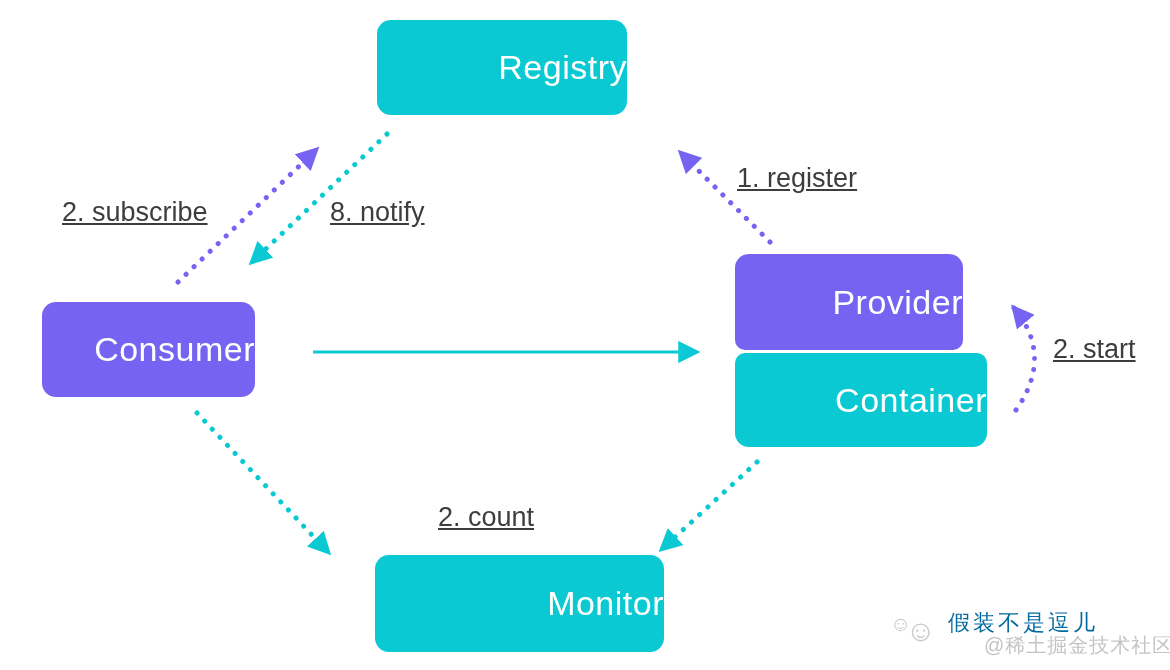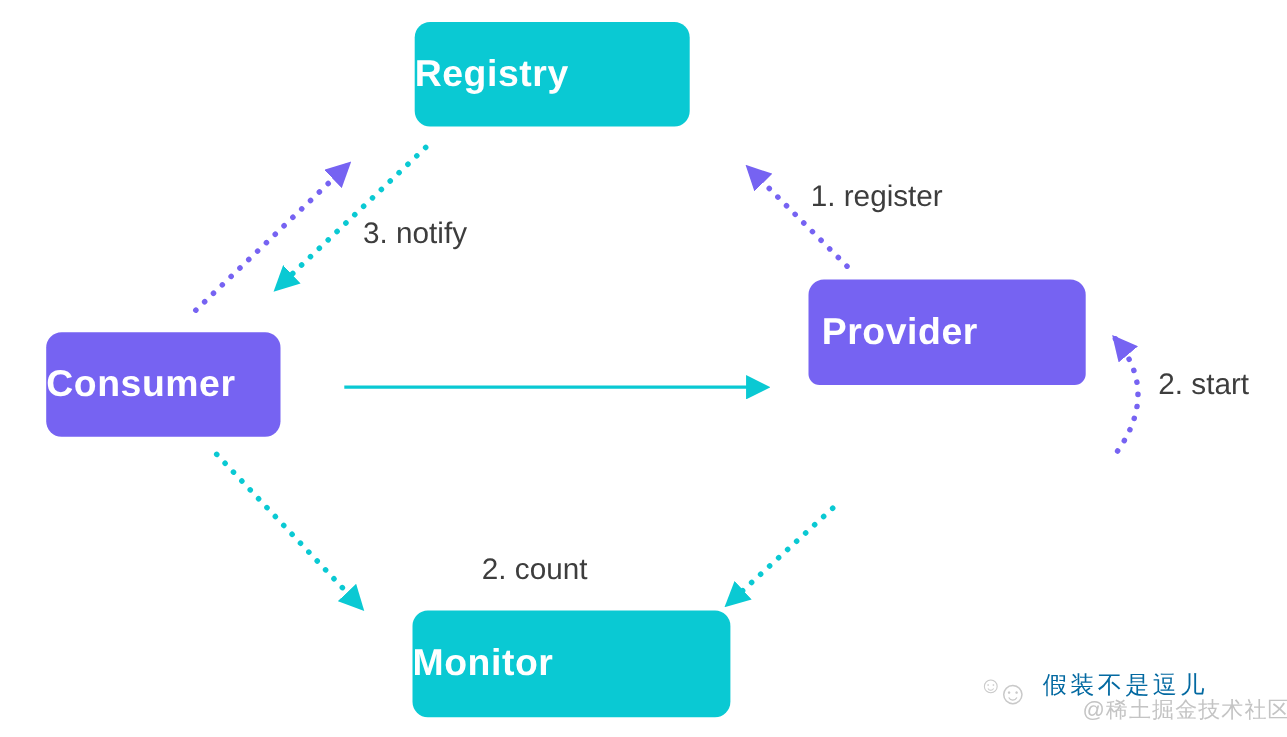--- a/index.html
+++ b/index.html
@@ -10,36 +10,36 @@
     --bg:#ffffff;
   }
   *{margin:0;padding:0;box-sizing:border-box;}
   html,body{width:1170px;height:670px;background:var(--bg);overflow:hidden;}
   body{font-family:"Liberation Sans",sans-serif;}
   .canvas{position:relative;width:1170px;height:670px;background:var(--bg);}
   svg.arrows{position:absolute;left:0;top:0;width:1170px;height:670px;}
 
   .node{
     position:absolute;
-    display:flex;align-items:center;justify-content:flex-start;
-    color:#ffffff;font-size:34px;font-weight:700;
+    display:flex;align-items:center;justify-content:flex-end;
+    color:#ffffff;font-size:34px;font-weight:400;
     border-radius:14px;letter-spacing:0.5px;
   }
   .node.cyan{background:var(--cyan);}
   .node.purple{background:var(--purple);}
 
   .node-registry {left:377px;top:20px;width:250px;height:95px;}
   .node-consumer {left:42px;top:302px;width:213px;height:95px;}
-  .node-provider {left:735px;top:254px;width:252px;height:96px;border-bottom-left-radius:10px;border-bottom-right-radius:10px;padding-left:12px;}
+  .node-provider {left:735px;top:254px;width:228px;height:96px;border-bottom-left-radius:10px;border-bottom-right-radius:10px;padding-left:12px;}
   .node-container{left:735px;top:353px;width:252px;height:94px;border-top-left-radius:10px;border-top-right-radius:10px;}
   .node-monitor  {left:375px;top:555px;width:289px;height:97px;}
 
   .edge-label{
     position:absolute;color:var(--label);
-    font-size:27px;font-weight:500;white-space:nowrap;
+    font-size:27px;font-weight:500;white-space:nowrap;text-decoration:underline;
   }
   .lbl-register {left:737px;top:163px;}
   .lbl-subscribe{left:62px; top:197px;}
   .lbl-notify   {left:330px;top:197px;}
   .lbl-invoke   {left:450px;top:311px;}
   .lbl-start    {left:1053px;top:334px;}
   .lbl-count    {left:438px;top:502px;}
 
   .dotted{fill:none;stroke-width:5;stroke-linecap:round;stroke-dasharray:0.1 11;}
   .solid {fill:none;stroke-width:3;}
@@ -92,28 +92,32 @@
   </div>
 
   <div class="node purple node-consumer">
     <span>Consumer</span>
   </div>
 
   <div class="node purple node-provider">
     <span>Provider</span>
   </div>
 
+  <div class="node cyan node-container">
+    <span>Container</span>
+  </div>
 
   <div class="node cyan node-monitor">
     <span>Monitor</span>
   </div>
 
   <div class="edge-label lbl-start">2. start</div>
   <div class="edge-label lbl-register">1. register</div>
-  <div class="edge-label lbl-notify">3. notify</div>
+  <div class="edge-label lbl-subscribe">2. subscribe</div>
+  <div class="edge-label lbl-notify">8. notify</div>
   <div class="edge-label lbl-count">2. count</div>
 
   <div class="watermark">
     <span class="wm-smileys"><span class="wm-smiley-small">☺</span>☺</span>
     <span class="wm-author">假装不是逗儿</span>
     <span class="wm-community">@稀土掘金技术社区</span>
   </div>
 
 </div>
 

